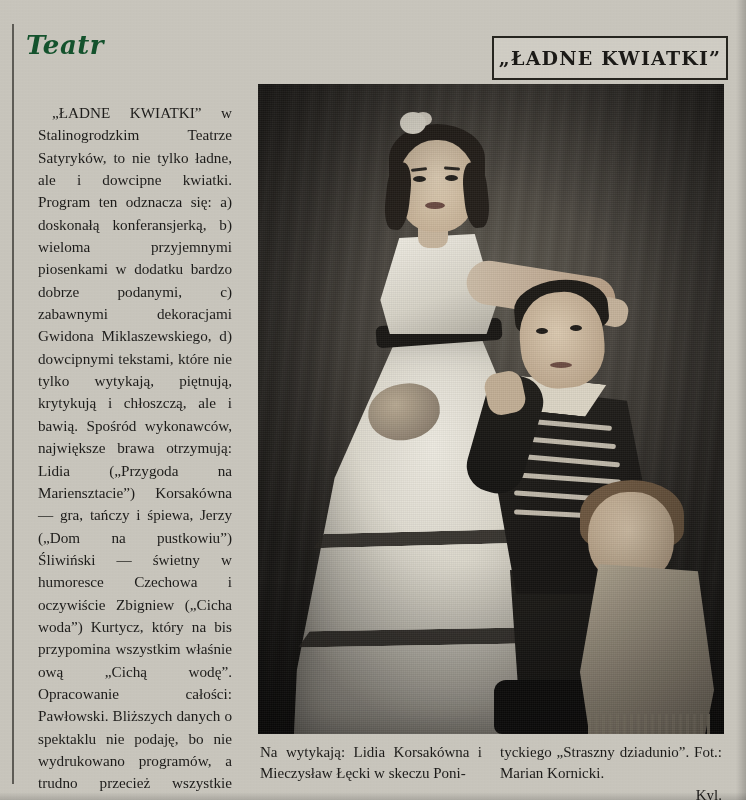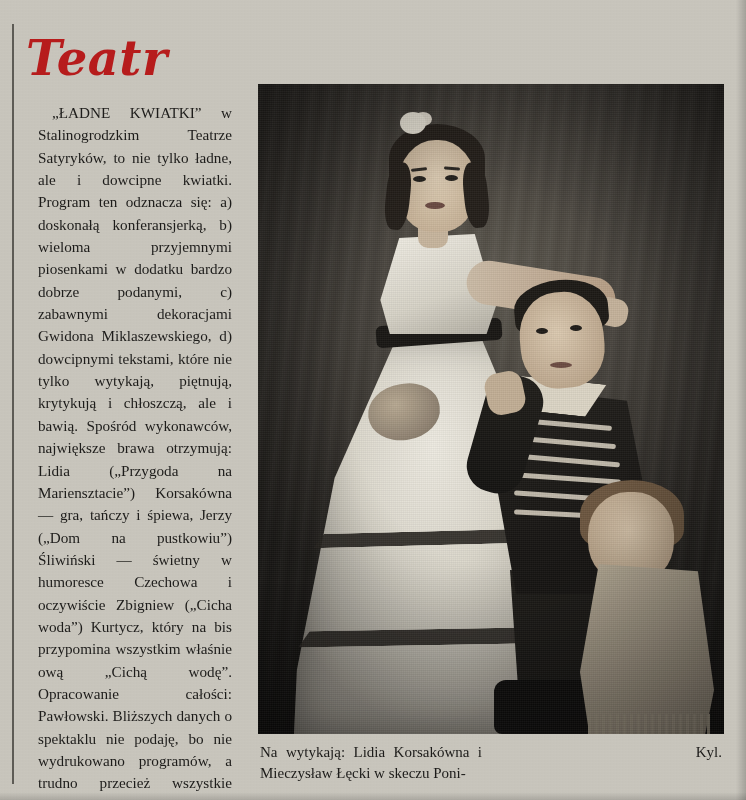--- a/index.html
+++ b/index.html
@@ -37,23 +37,23 @@
     background: #3a3833;
     opacity: 0.75;
   }
   .masthead {
     position: absolute;
     left: 26px;
     top: 30px;
     font-family: "DejaVu Serif", serif;
     font-weight: bold;
     font-style: italic;
-    font-size: 48px;
+    font-size: 26px;
     letter-spacing: 0.5px;
-    color: #b91c1c;
+    color: #14532d;
   }
   .kicker-box {
     position: absolute;
     left: 492px;
     top: 36px;
     width: 232px;
     height: 40px;
     border: 2px solid #26251f;
     background: #d2cfc6;
     display: flex;
@@ -349,20 +349,23 @@
 </style>
 </head>
 <body>
 
 <div id="page">
 
   <div class="col-rule"></div>
 
   <div class="masthead">Teatr</div>
 
+  <div class="kicker-box">
+    <span class="kicker-text">„ŁADNE KWIATKI”</span>
+  </div>
 
   <div class="article-col">
     <p>„ŁADNE KWIATKI” w Stalinogrodzkim Teatrze Satyryków, to nie tylko ładne, ale i dowcipne kwiatki. Program ten odznacza się: a) doskonałą konferansjerką, b) wieloma przyjemnymi piosenkami w dodatku bardzo dobrze podanymi, c) zabawnymi dekoracjami Gwidona Miklaszewskiego, d) dowcipnymi tekstami, które nie tylko wytykają, piętnują, krytykują i chłoszczą, ale i bawią. Spośród wykonawców, największe brawa otrzymują: Lidia („Przygoda na Mariensztacie”) Korsakówna — gra, tańczy i śpiewa, Jerzy („Dom na pustkowiu”) Śliwiński — świetny w humoresce Czechowa i oczywiście Zbigniew („Cicha woda”) Kurtycz, który na bis przypomina wszystkim właśnie ową „Cichą wodę”. Opracowanie całości: Pawłowski. Bliższych danych o spektaklu nie podaję, bo nie wydrukowano programów, a trudno przecież wszystkie „kwiatki” spamiętać.</p>
   </div>
 
   <div class="photo">
     <div class="ph-bg"></div>
     <div class="ph-curtain"></div>
     <div class="ph-floor"></div>
 
@@ -411,20 +414,21 @@
 
     <div class="ph-vignette"></div>
     <div class="ph-noise"></div>
   </div>
 
   <div class="caption">
     <div class="cap-col">
       <p>Na wytykają: Lidia Korsakówna i Mieczysław Łęcki w skeczu Poni-</p>
     </div>
     <div class="cap-col">
+      <p>tyckiego „Straszny dziadunio”. Fot.: Marian Kornicki.</p>
       <p style="text-align:right;">Kyl.</p>
     </div>
   </div>
 
   <div id="grain"></div>
   <div class="edge-shadow"></div>
   <div class="bottom-shadow"></div>
 </div>
 
 </body></html>

